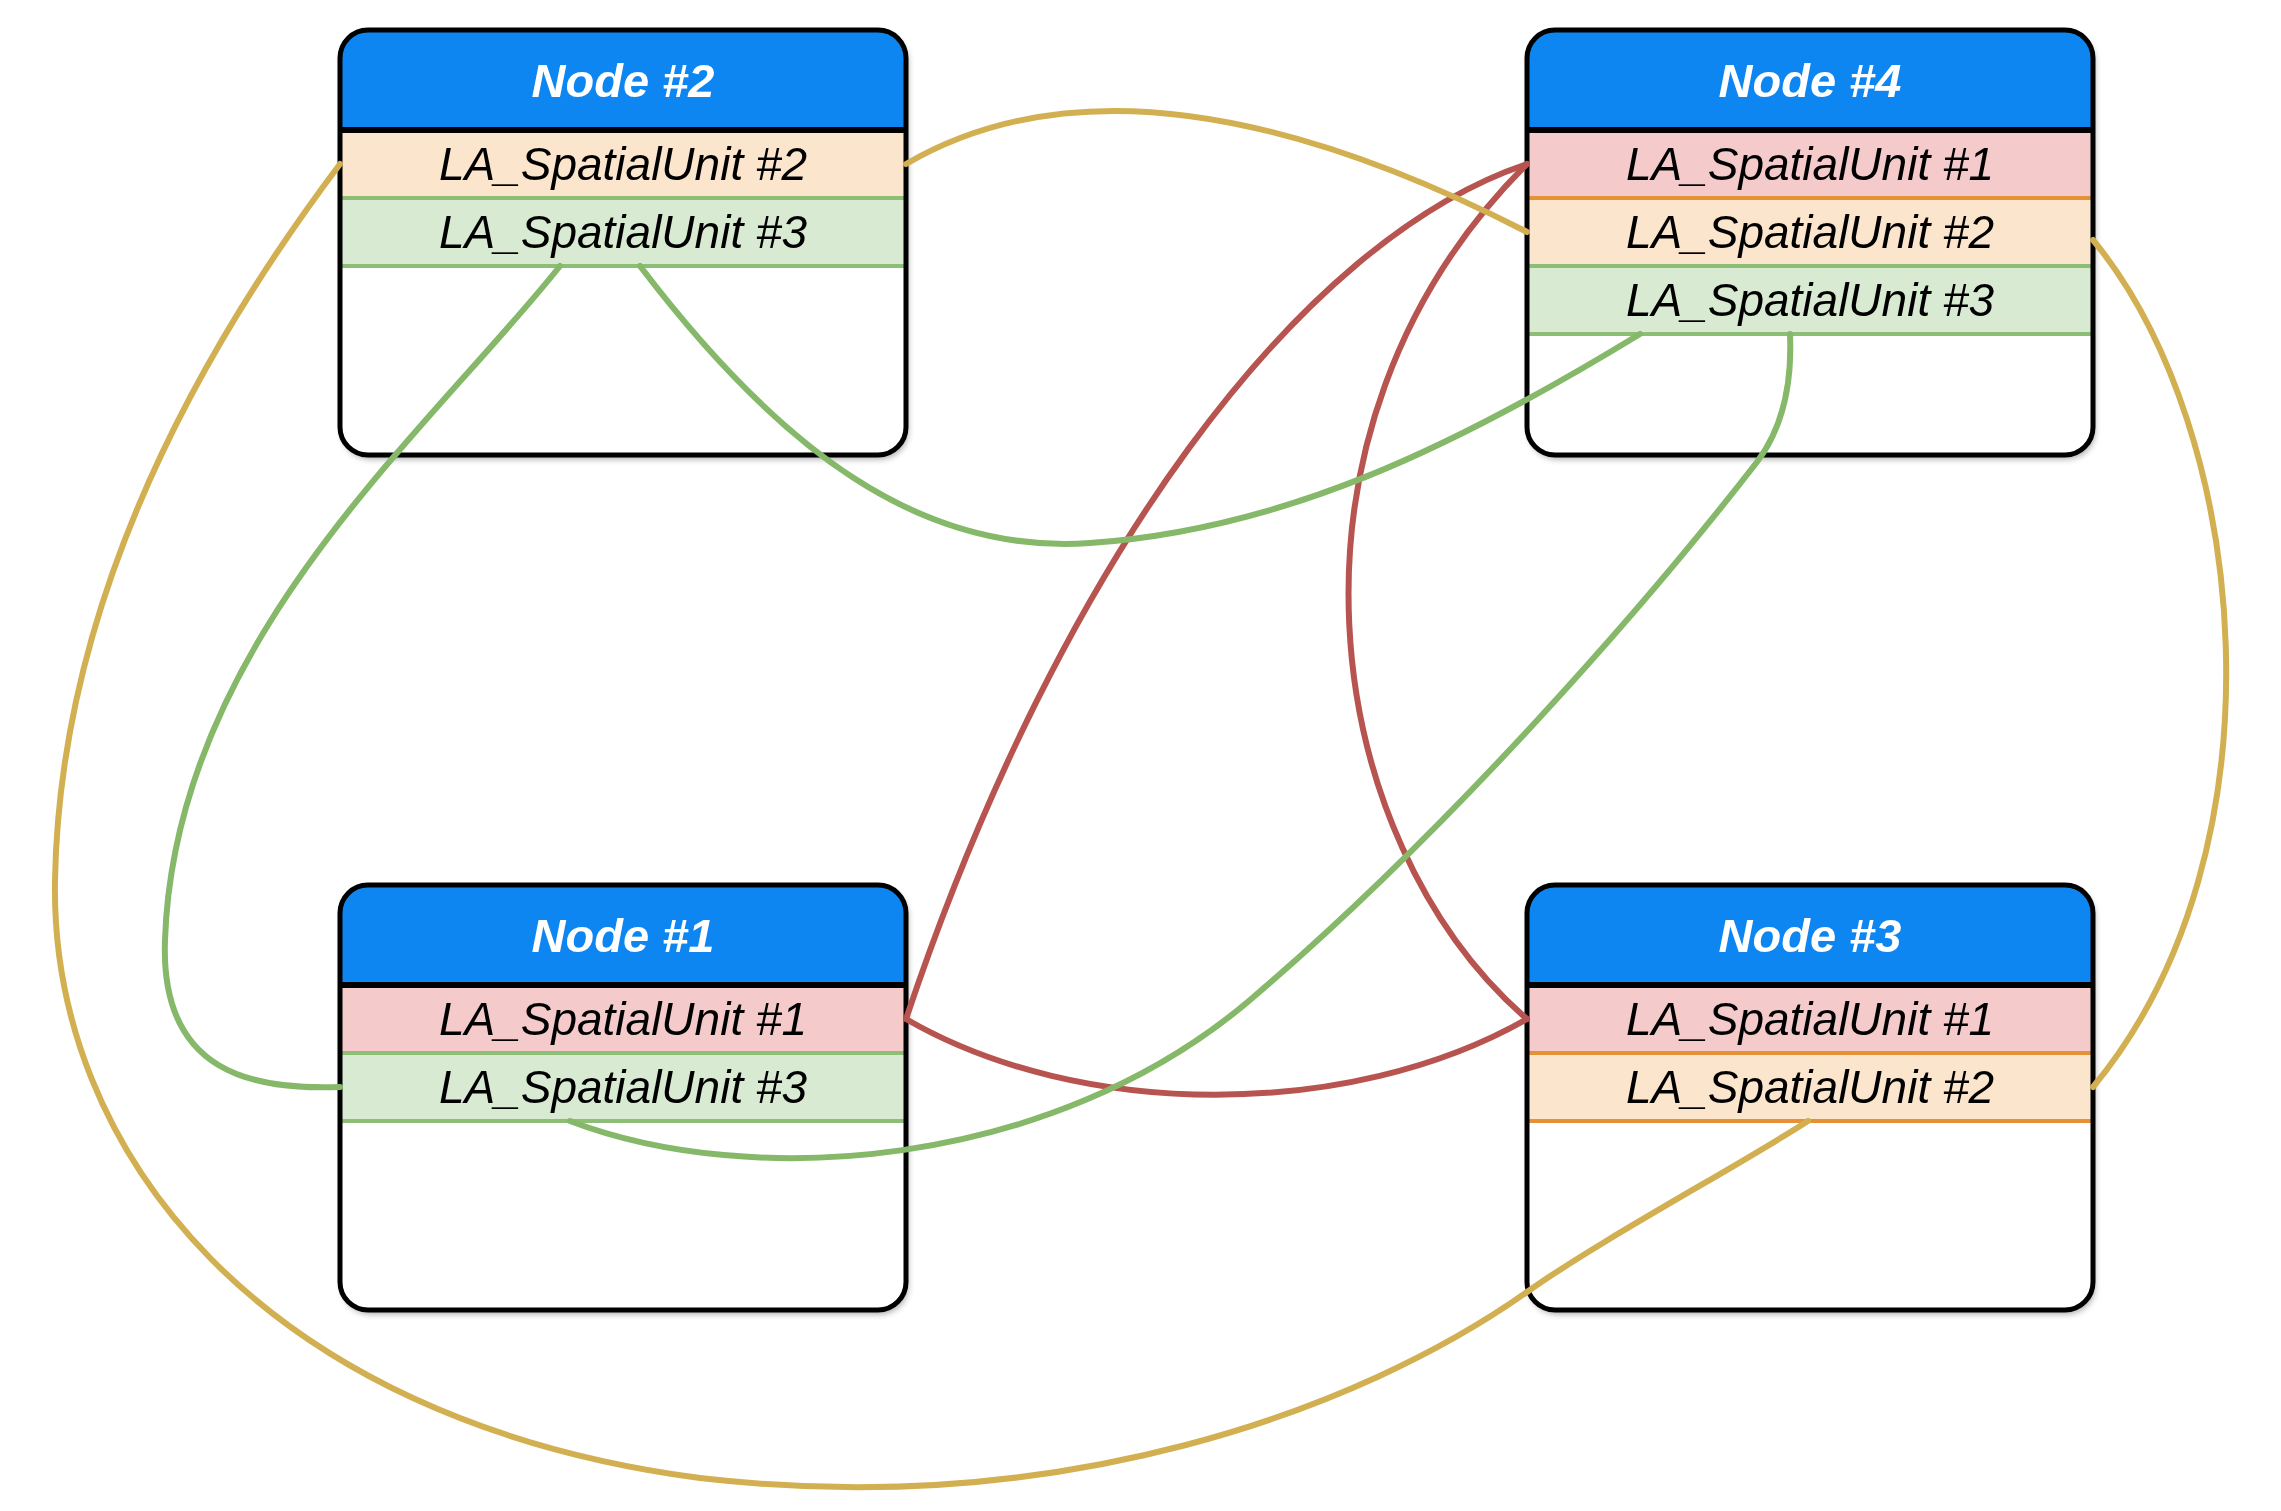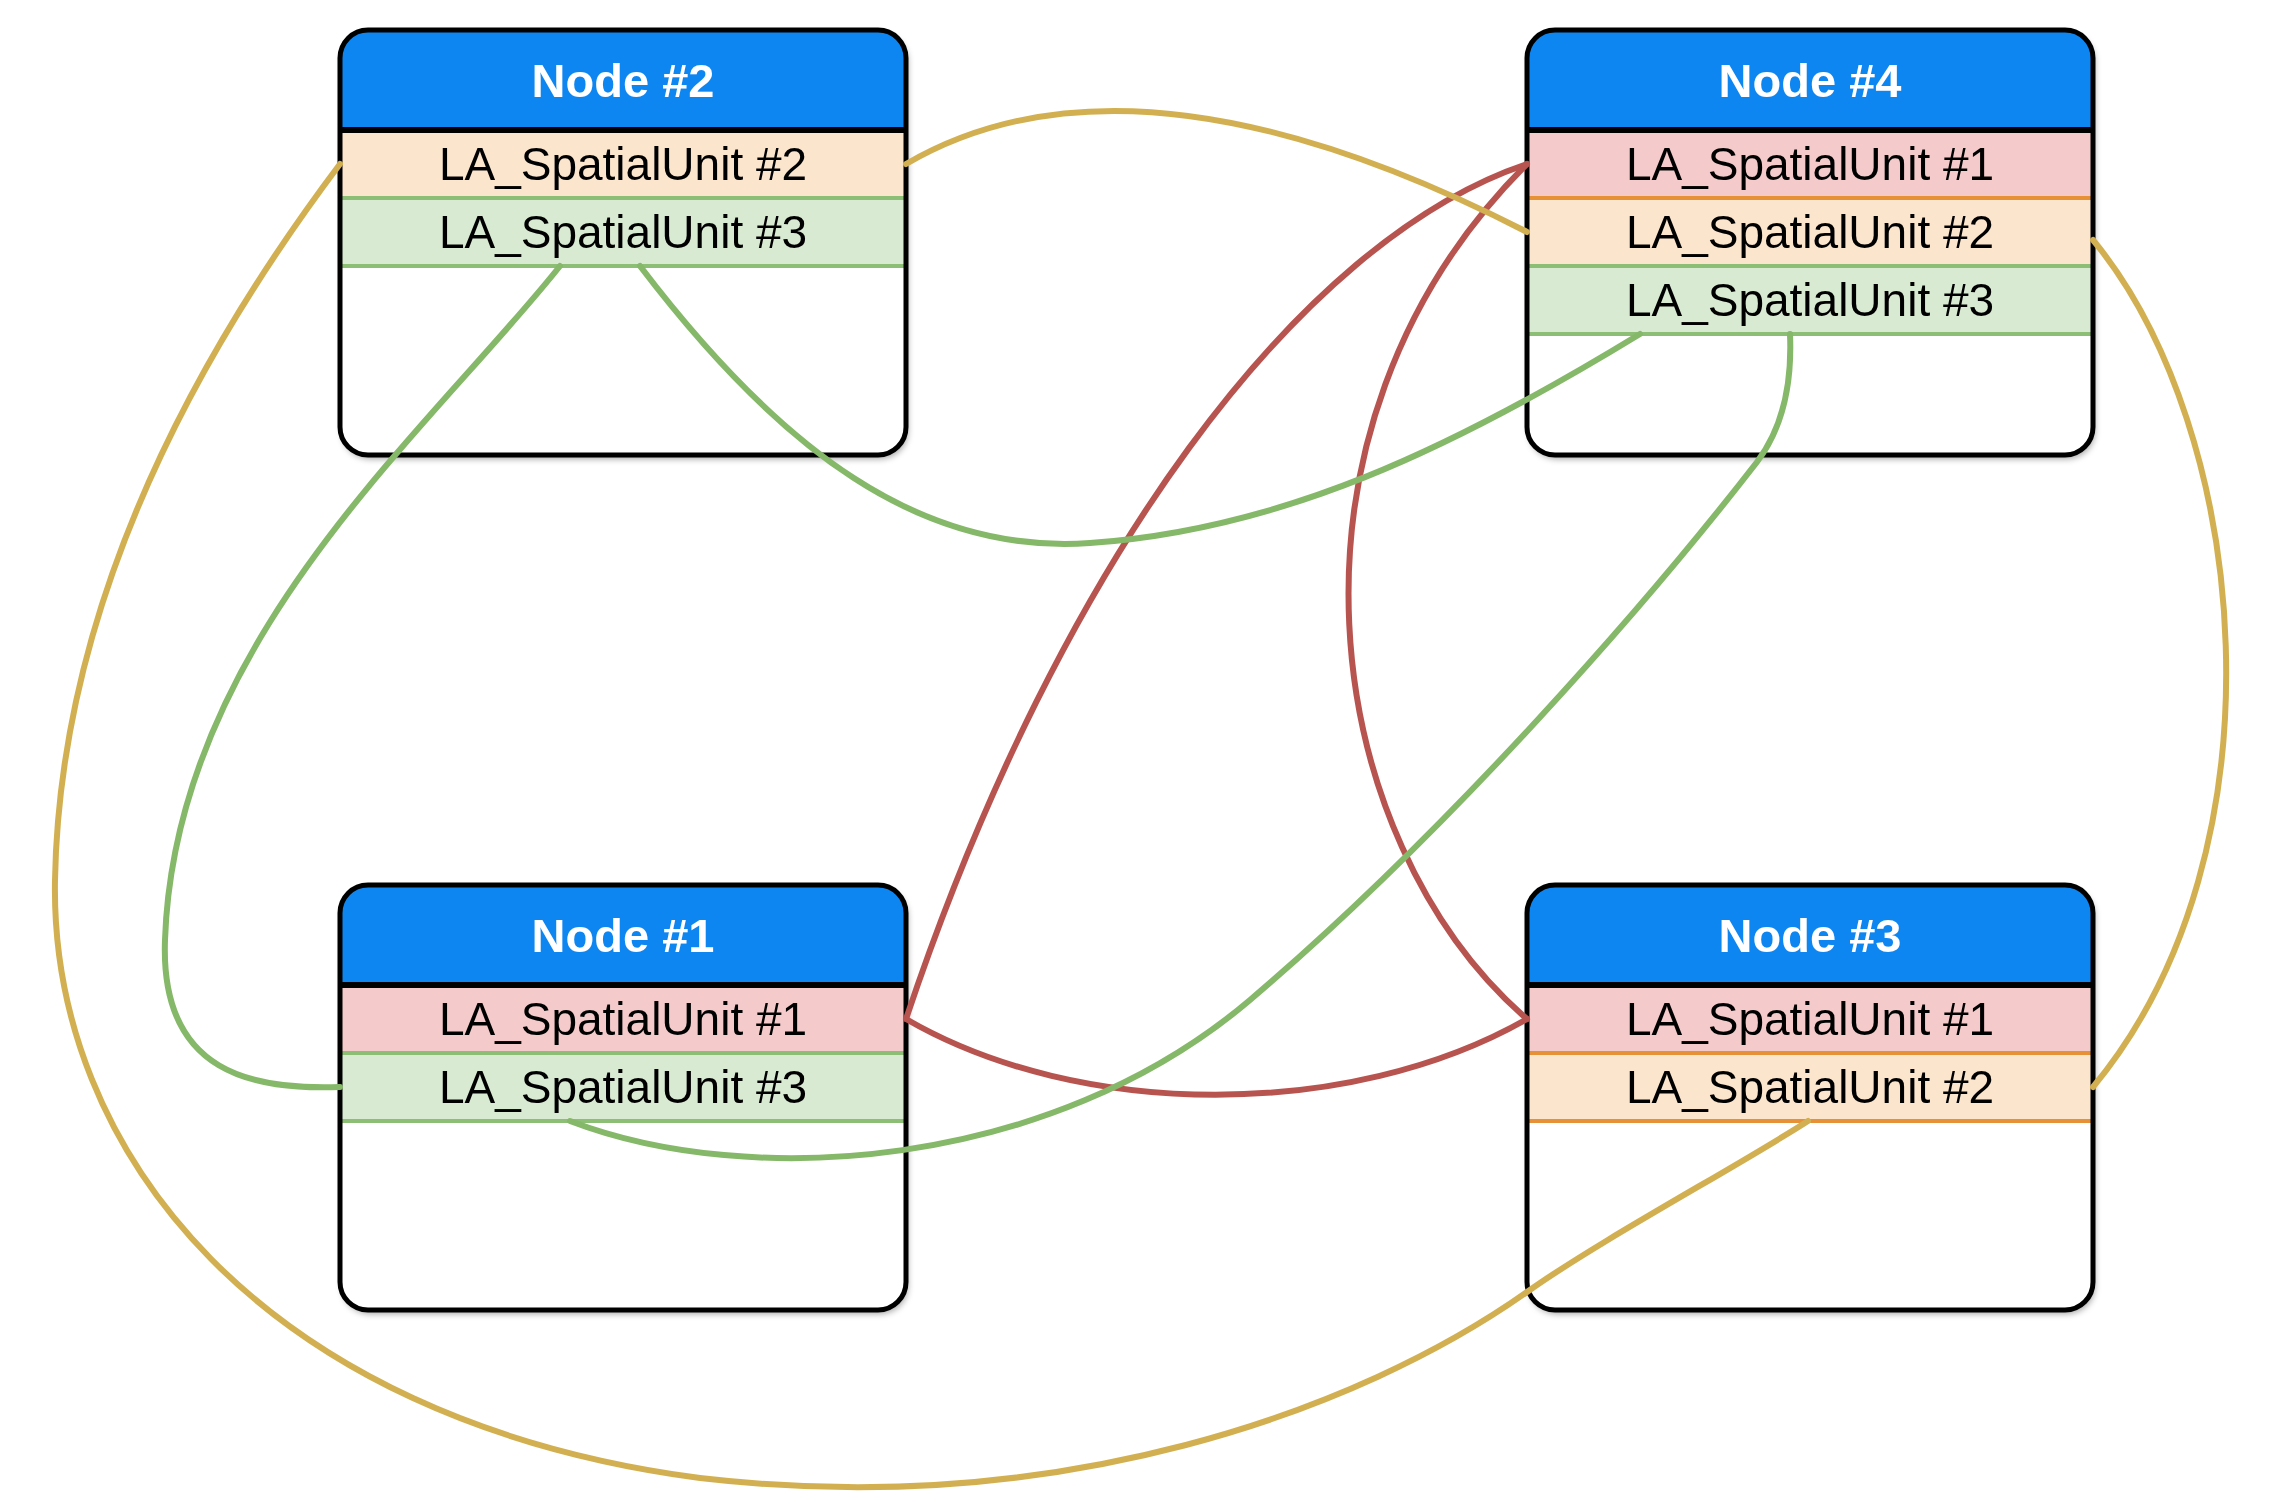--- a/index.html
+++ b/index.html
@@ -5,20 +5,21 @@
   html, body {
     margin: 0;
     padding: 0;
     background: #ffffff;
   }
   .diagram-wrap {
     width: 2281px;
     height: 1511px;
     background: #ffffff;
     overflow: hidden;
+    font-style: italic;
   }
   svg { display: block; }
   .node-title {
     font-family: "Liberation Sans", sans-serif;
     font-size: 47px;
     font-weight: 700;
     fill: #ffffff;
   }
   .row-label {
     font-family: "Liberation Sans", sans-serif;

